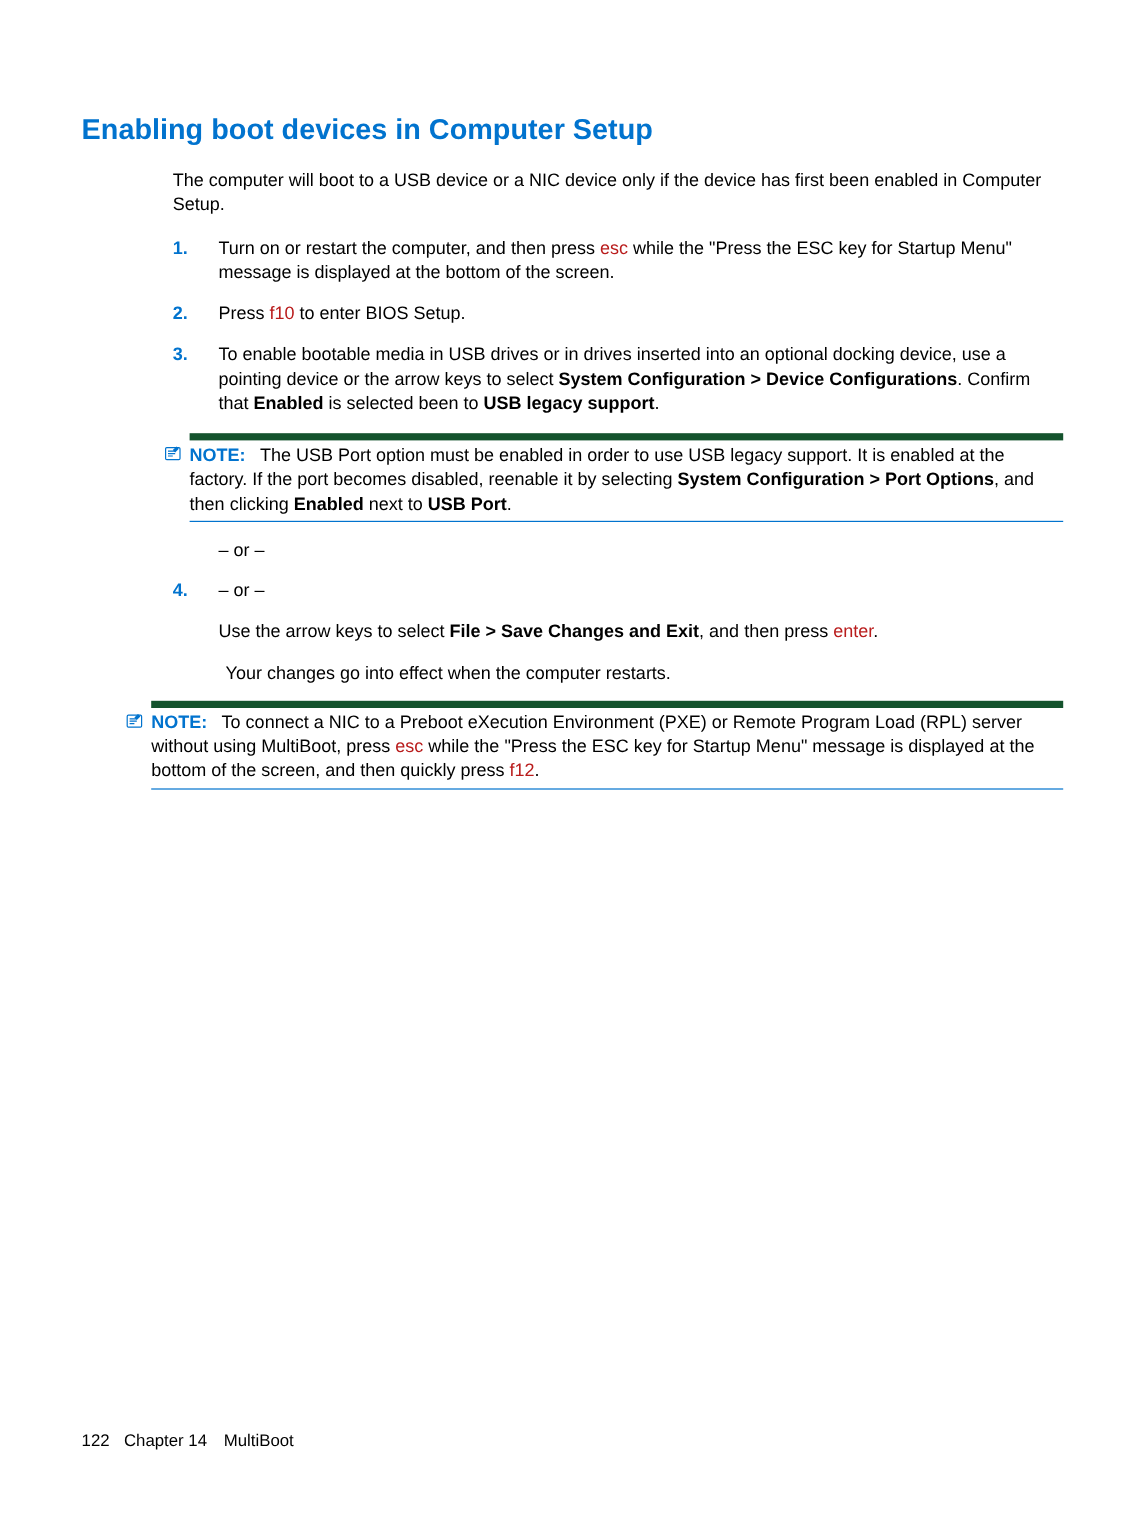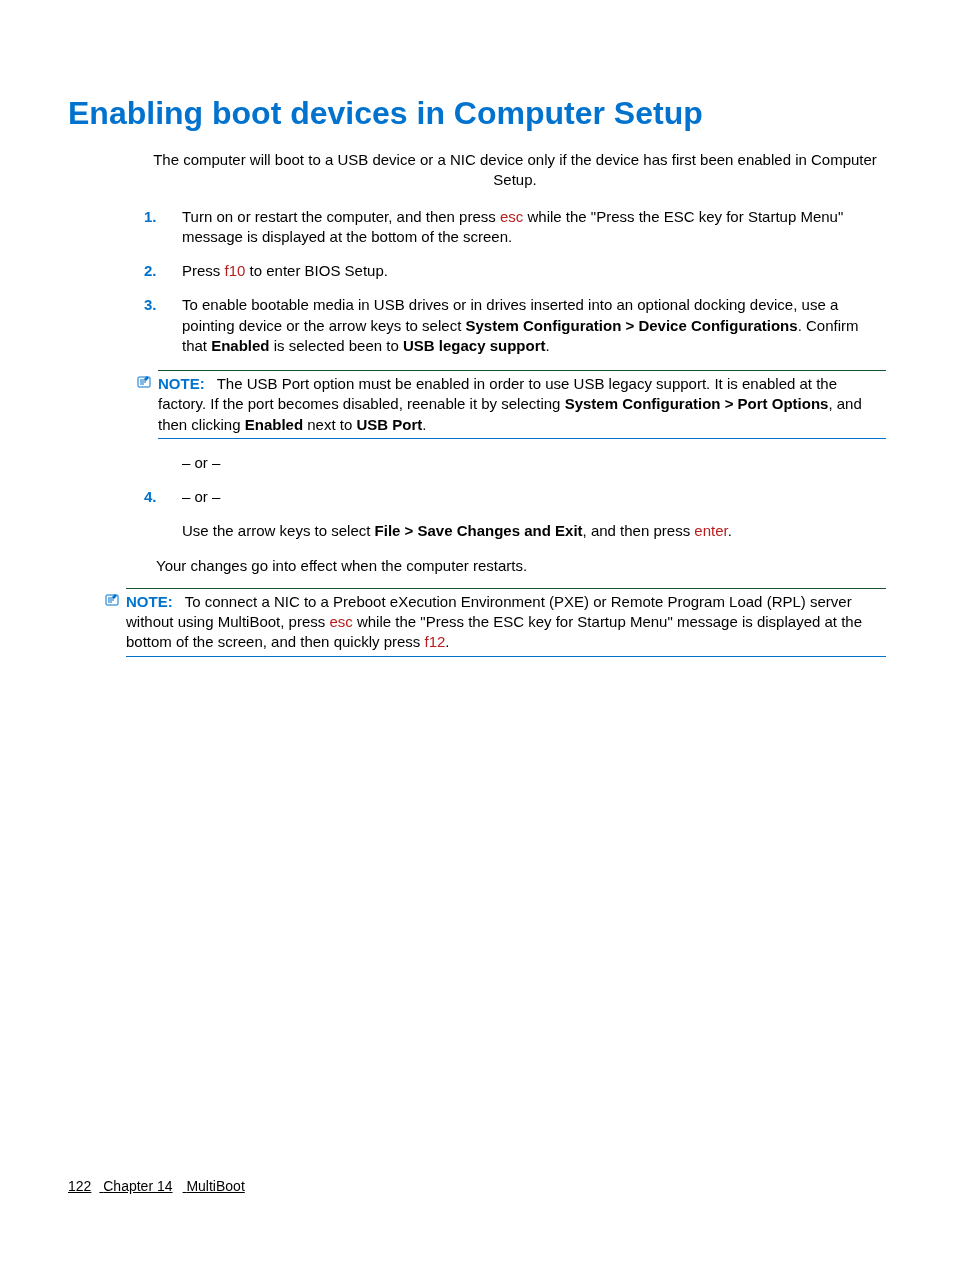--- a/index.html
+++ b/index.html
@@ -11,28 +11,27 @@
     background: #fff;
     width: 954px;
     height: 1270px;
     position: relative;
   }
   .page {
     padding: 95px 68px 0 68px;
   }
   h1 {
     color: #0173ce;
-    font-size: 32px;
+    font-size: 24px;
     font-weight: bold;
     margin: 0 0 18px 0;
   }
   .intro {
     margin-left: 76px;
     line-height: 1.35;
-    text-align: center;
   }
   .intro p {
     margin: 0 0 16px 0;
   }
   ol.steps {
     margin: 0 0 0 76px;
     padding: 0;
     list-style: none;
   }
   ol.steps > li {
@@ -59,21 +58,21 @@
   }
   .note-block {
     margin: 14px 0 14px 90px;
     line-height: 1.35;
   }
   .note-block-outer {
     margin: 12px 0 0 58px;
     line-height: 1.35;
   }
   .note-row {
-    border-top: 1px solid #14532d;
+    border-top: 6px solid #14532d;
     border-bottom: 1px solid #0173ce;
     padding: 3px 0 3px 0;
     display: flex;
     align-items: flex-start;
   }
   .note-icon {
     color: #0173ce;
     font-size: 14px;
     margin-right: 6px;
     margin-left: -22px;
@@ -86,29 +85,28 @@
   }
   .note-label {
     color: #0173ce;
     font-weight: bold;
     margin-right: 12px;
   }
   .note-text {
     flex: 1;
   }
   .closing {
-    margin: 14px 0 0 88px;
+    margin: 14px 0 0 120px;
     line-height: 1.35;
   }
   .footer {
     position: absolute;
-    bottom: 76px;
+    bottom: 62px;
     left: 68px;
     font-size: 14px;
-    text-decoration: underline;
   }
   .footer .pnum {
     margin-right: 8px;
   }
   .footer .chap {
     margin-right: 10px;
   }
   b { font-weight: bold; text-align: center; }
 </style>
 </head>

